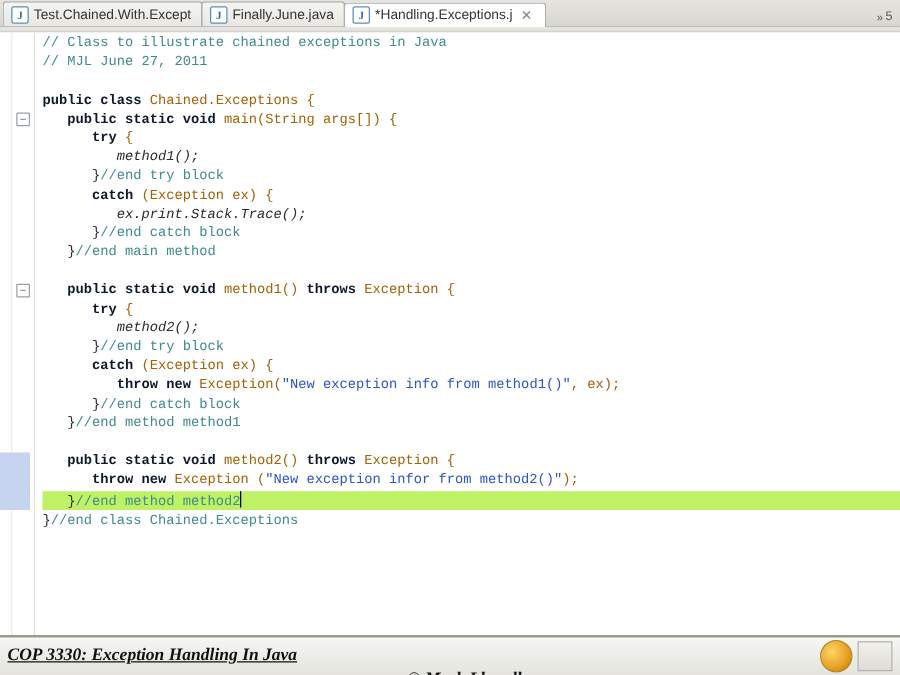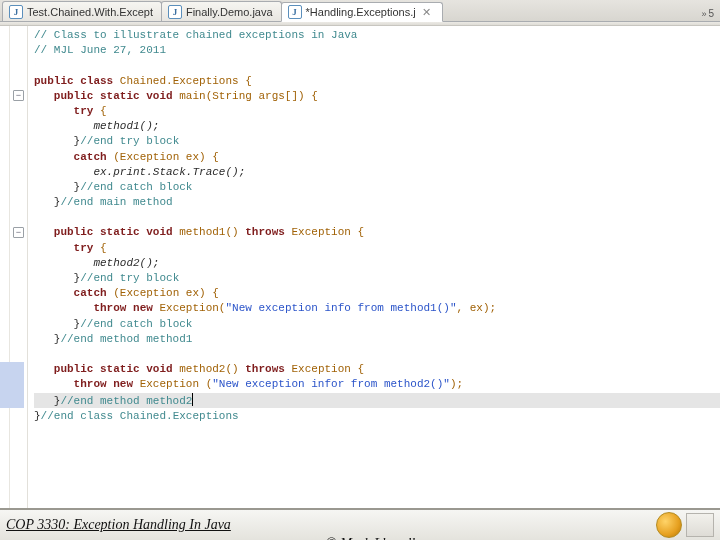--- a/index.html
+++ b/index.html
@@ -118,24 +118,24 @@
     padding: 2px 0 0 6px;
     font-family: "Courier New", monospace;
     font-size: 11px;
     line-height: 15.2px;
     color: #2a2a2a;
     white-space: pre;
     position: relative;
   }
   .line { height: 15.2px; }
   .cmt { color: #418a8f; } 
-  .kw  { color: #7f1d1d; font-weight: bold; } 
+  .kw  { color: #0f172a; font-weight: bold; } 
   .typ { color: #a16207; }
   .str { color: #2b54c9; }
-  .hl  { background: #e5e5e5; display: inline-block; width: 100%; }
+  .hl  { background: #bef264; display: inline-block; width: 100%; }
   .caret::after {
     content: "";
     display: inline-block;
     width: 1px; height: 13px;
     background: #000;
     vertical-align: -2px;
   }
   .hl-fragment {
     position: absolute;
     left: -28px;
@@ -146,21 +146,21 @@
   
   .footer {
     height: 32px;
     background: linear-gradient(#f6f6f3, #e4e3dd);
     border-top: 2px solid #9a9890;
     display: flex;
     align-items: center;
     padding: 0 6px;
     font-family: "Times New Roman", Georgia, serif;
     font-style: italic;
-    font-weight: normal;
+    font-weight: bold;
     font-size: 14px;
     color: #111;
     gap: 0;
   }
   .footer .course {
     flex: 0 0 280px;
     text-decoration: underline;
   }
   .footer .page {
     flex: 0 0 160px;
@@ -190,21 +190,21 @@
 <body>
 
 <div class="tabbar" id="tabbar">
 
   <div class="tab">
       <span class="tab-icon">J</span>
       <span>Test.Chained.With.Except</span>
     </div>
     <div class="tab">
       <span class="tab-icon">J</span>
-      <span>Finally.Demo.java</span>
+      <span>Finally.June.java</span>
     </div>
     <div class="tab active">
       <span class="tab-icon">J</span>
       <span>*Handling.Exceptions.j</span>
       <span class="tab-close">✕</span>
     </div>
     <div class="overflow">
     <span class="chev">»</span>
       <span>5</span>
   </div>

